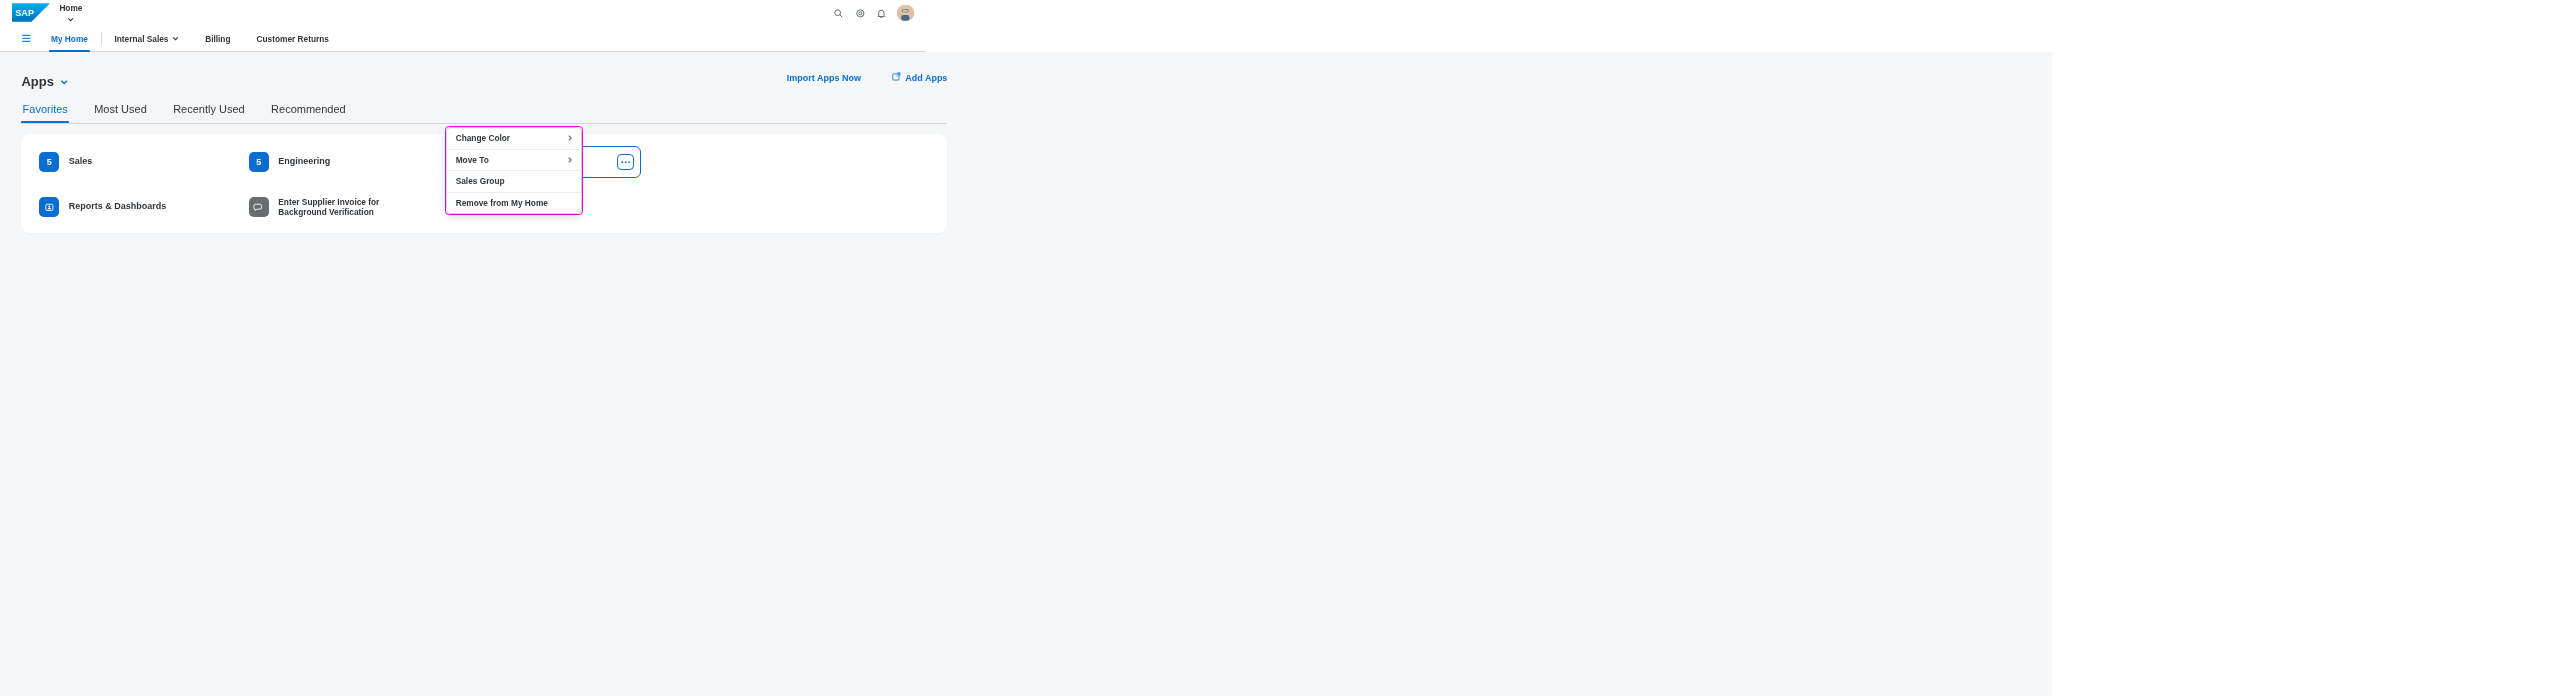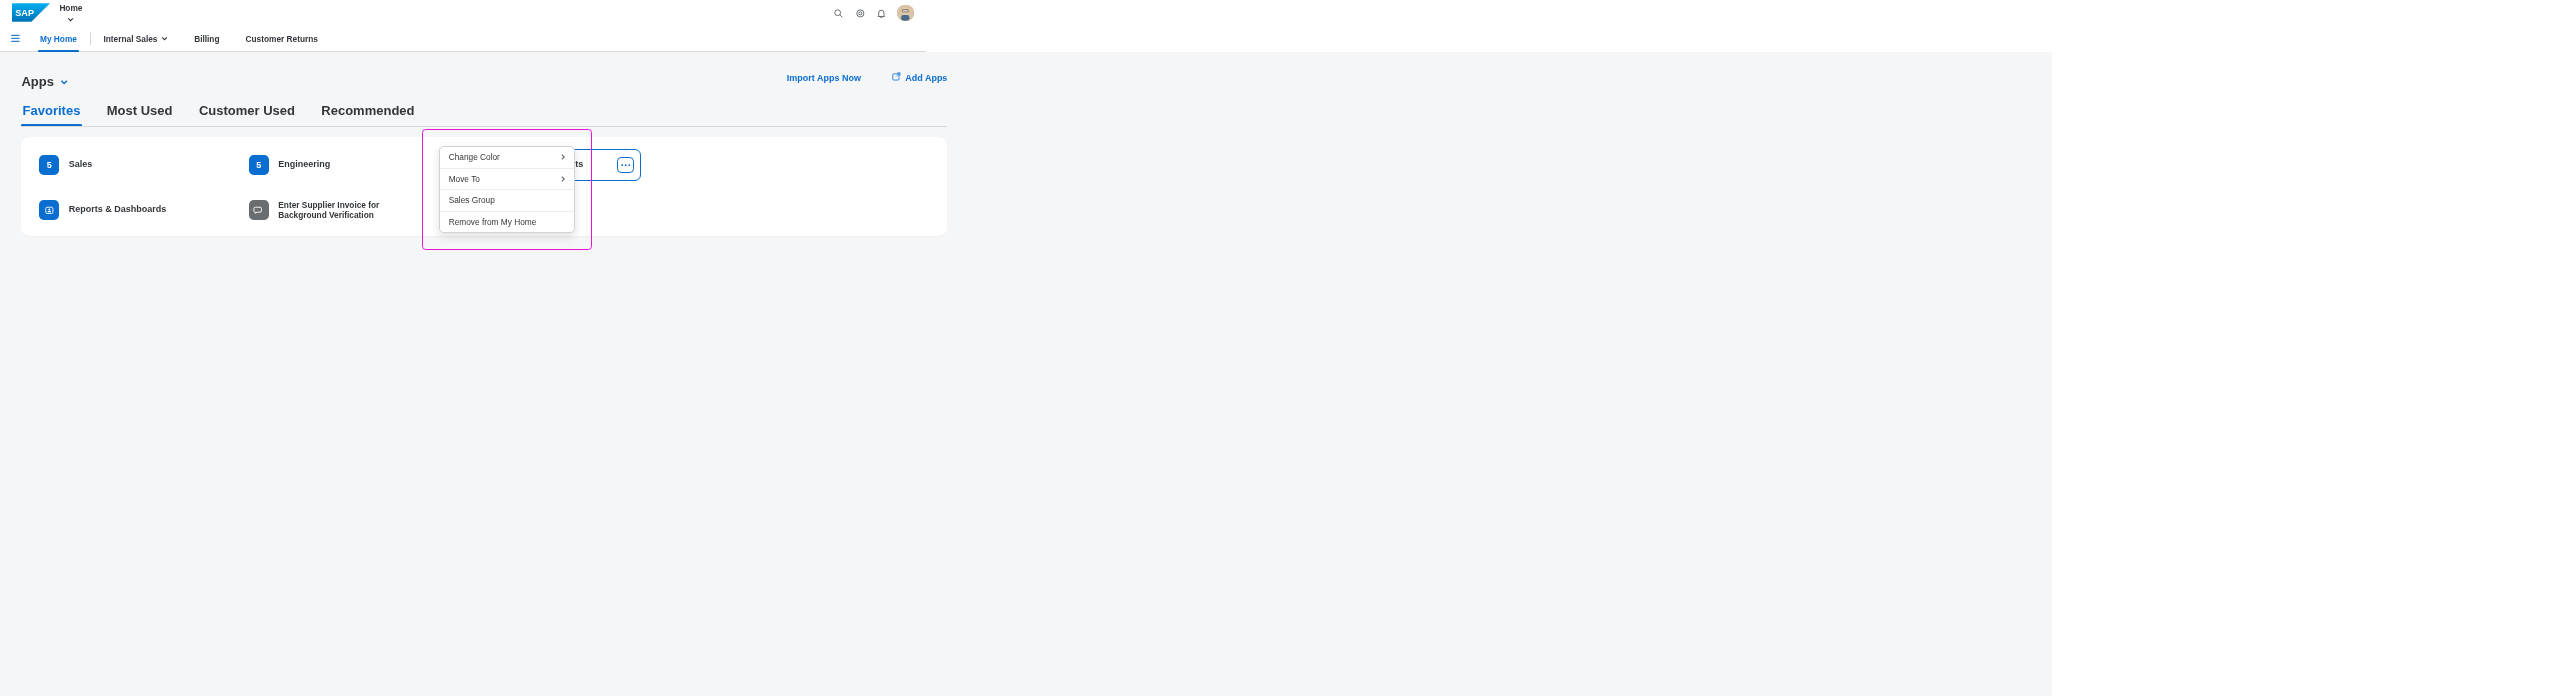--- a/index.html
+++ b/index.html
@@ -67,21 +67,21 @@
   }
   .avatar svg { width: 16.6px; height: 16.6px; }
 
   
   .navbar {
     height: 26px;
     display: flex;
     align-items: stretch;
     background: #fff;
     border-bottom: 0.6px solid var(--border);
-    padding-left: 3px;
+    padding-left: 14px;
     text-align: right;
   }
   .hamburger {
     width: 24px;
     display: flex;
     align-items: center;
     justify-content: center;
     cursor: pointer;
   }
   .hamburger svg { width: 10.7px; height: 10.7px; stroke: var(--sap-blue); stroke-width: 1.8; fill: none;}
@@ -144,25 +144,25 @@
 
   
   .tabs {
     display: flex;
     gap: 24px;
     margin-top: 8.3px;
     border-bottom: 0.6px solid var(--border);
   }
   .tab {
     padding: 6px 1.2px 7.1px;
-    font-weight: 700;
+    font-weight: 400;
     cursor: pointer;
     position: relative;
     color: var(--text);
-    font-size: 13px;
+    font-size: 11px;
   }
   .tab.active { color: var(--sap-blue); }
   .tab.active::after {
     content: "";
     position: absolute;
     left: 0; right: 0;
     bottom: -0.6px;
     height: 1.8px;
     background: var(--sap-blue);
     border-radius: 1.2px 1.2px 0 0;
@@ -219,24 +219,25 @@
     color: var(--sap-blue);
     background: #fff;
   }
   .tile-more svg { width: 9.5px; height: 2.4px; fill: var(--sap-blue); }
 
   
   .highlight-box {
     position: absolute;
     border: 1.8px solid var(--highlight-pink);
     border-radius: 3.6px;
-    padding: 16px;
+    padding: 0;
     top: -8.3px;
-    left: 401px;
+    left: 424px;
     pointer-events: none;
+    font-weight: bold;
   }
   .popover {
     width: 136px;
     background: #fff;
     border: 0.6px solid #d2d2d2;
     border-radius: 4.7px;
     box-shadow: 0 3.6px 9.5px rgba(0,0,0,0.12);
     pointer-events: auto;
     overflow: hidden;
   }
@@ -360,21 +361,21 @@
                 <line x1="20" y1="2" x2="12" y2="10"></line>
               </svg>
         <span>Add Apps</span>
       </span>
     </div>
   </div>
 
   <div class="tabs">
     <div class="tab active"><span>Favorites</span></div>
     <div class="tab"><span>Most Used</span></div>
-    <div class="tab"><span>Customer Used</span></div>
+    <div class="tab"><span>Recently Used</span></div>
     <div class="tab"><span>Recommended</span></div>
   </div>
 
   <div class="card">
     <div class="tiles-grid">
 
       <div class="tile">
         <div class="tile-icon bg-blue">
                 <span class="count">5</span>
               </div>

